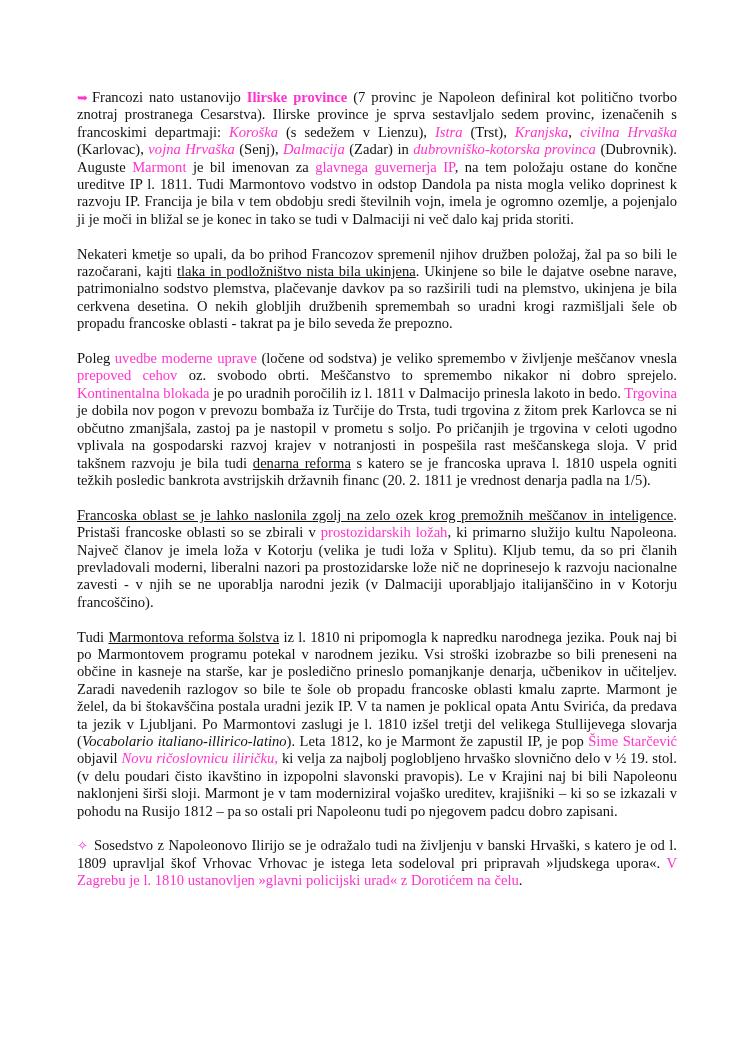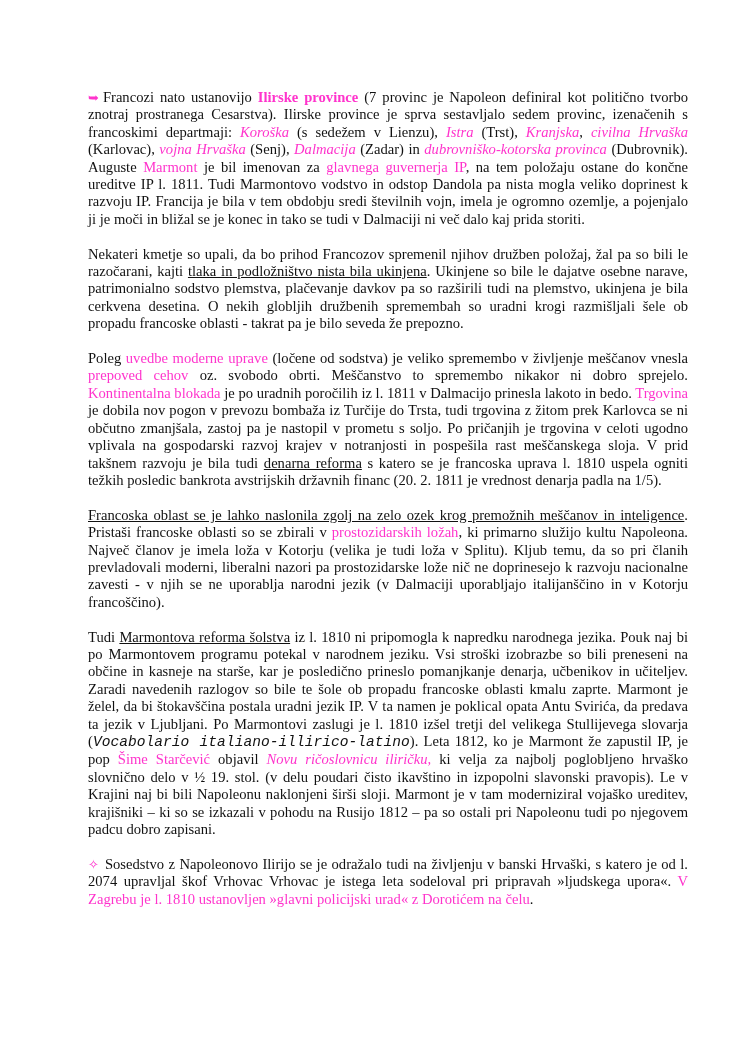--- a/index.html
+++ b/index.html
@@ -1,26 +1,26 @@
 <!DOCTYPE html>
 <html><head>
 <meta charset="utf-8">
 <style>
   html, body { margin: 0; padding: 0; background: #ffffff; }
   body { width: 750px; height: 1061px; position: relative; overflow: hidden; }
   .page {
-    position: absolute; left: 88px; top: 89px; width: 600px;
+    position: absolute; left: 77px; top: 89px; width: 600px;
     font-family: "Liberation Serif", serif; font-size: 14.6px; line-height: 17.4px;
     color: #111111; text-align: justify;
   }
   .para { margin: 0 0 17.4px 0; }
   .m { color: #ff33cc; }
   .mb { color: #ff33cc; font-weight: bold; }
   .mi { color: #ff33cc; font-style: italic; }
-  .i { font-style: italic; font-family: Liberation Mono, monospace; }
+  .i { font-style: italic; }
   .u { text-decoration: underline; font-family: Liberation Serif, serif; }
   .bullet { color: #ff33cc; font-size: 13px; margin-right: 4px; }
   .bullet2 { color: #ff33cc; font-size: 13px; margin-right: 6px; }
 </style>
 </head>
 <body>
 
 <div class="page">
   <p class="para">
     <span class="bullet">➥</span><span><span>Francozi nato ustanovijo </span><span class="mb">Ilirske province</span><span> (7 provinc je Napoleon definiral kot politično tvorbo znotraj prostranega Cesarstva). Ilirske province je sprva sestavljalo sedem provinc, izenačenih s francoskimi departmaji: </span><span class="mi">Koroška</span><span> (s sedežem v Lienzu), </span><span class="mi">Istra</span><span> (Trst), </span><span class="mi">Kranjska</span><span>, </span><span class="mi">civilna Hrvaška</span><span> (Karlovac), </span><span class="mi">vojna Hrvaška</span><span> (Senj), </span><span class="mi">Dalmacija</span><span> (Zadar) in </span><span class="mi">dubrovniško-kotorska provinca</span><span> (Dubrovnik). Auguste </span><span class="m">Marmont</span><span> je bil imenovan za </span><span class="m">glavnega guvernerja IP</span><span>, na tem položaju ostane do končne ureditve IP l. 1811. Tudi Marmontovo vodstvo in odstop Dandola pa nista mogla veliko doprinest k razvoju IP. Francija je bila v tem obdobju sredi številnih vojn, imela je ogromno ozemlje, a pojenjalo ji je moči in bližal se je konec in tako se tudi v Dalmaciji ni več dalo kaj prida storiti.</span></span>
@@ -31,15 +31,15 @@
   <p class="para">
     <span><span>Poleg </span><span class="m">uvedbe moderne uprave</span><span> (ločene od sodstva) je veliko spremembo v življenje meščanov vnesla </span><span class="m">prepoved cehov</span><span> oz. svobodo obrti. Meščanstvo to spremembo nikakor ni dobro sprejelo. </span><span class="m">Kontinentalna blokada</span><span> je po uradnih poročilih iz l. 1811 v Dalmacijo prinesla lakoto in bedo. </span><span class="m">Trgovina</span><span> je dobila nov pogon v prevozu bombaža iz Turčije do Trsta, tudi trgovina z žitom prek Karlovca se ni občutno zmanjšala, zastoj pa je nastopil v prometu s soljo. Po pričanjih je trgovina v celoti ugodno vplivala na gospodarski razvoj krajev v notranjosti in pospešila rast meščanskega sloja. V prid takšnem razvoju je bila tudi </span><span class="u">denarna reforma</span><span> s katero se je francoska uprava l. 1810 uspela ogniti težkih posledic bankrota avstrijskih državnih financ (20. 2. 1811 je vrednost denarja padla na 1/5).</span></span>
   </p>
   <p class="para">
     <span><span class="u">Francoska oblast se je lahko naslonila zgolj na zelo ozek krog premožnih meščanov in inteligence</span><span>. Pristaši francoske oblasti so se zbirali v </span><span class="m">prostozidarskih ložah</span><span>, ki primarno služijo kultu Napoleona. Največ članov je imela loža v Kotorju (velika je tudi loža v Splitu). Kljub temu, da so pri članih prevladovali moderni, liberalni nazori pa prostozidarske lože nič ne doprinesejo k razvoju nacionalne zavesti - v njih se ne uporablja narodni jezik (v Dalmaciji uporabljajo italijanščino in v Kotorju francoščino).</span></span>
   </p>
   <p class="para">
     <span><span>Tudi </span><span class="u">Marmontova reforma šolstva</span><span> iz l. 1810 ni pripomogla k napredku narodnega jezika. Pouk naj bi po Marmontovem programu potekal v narodnem jeziku. Vsi stroški izobrazbe so bili preneseni na občine in kasneje na starše, kar je posledično prineslo pomanjkanje denarja, učbenikov in učiteljev. Zaradi navedenih razlogov so bile te šole ob propadu francoske oblasti kmalu zaprte. Marmont je želel, da bi štokavščina postala uradni jezik IP. V ta namen je poklical opata Antu Svirića, da predava ta jezik v Ljubljani. Po Marmontovi zaslugi je l. 1810 izšel tretji del velikega Stullijevega slovarja (</span><span class="i">Vocabolario italiano-illirico-latino</span><span>). Leta 1812, ko je Marmont že zapustil IP, je pop </span><span class="m">Šime Starčević</span><span> objavil </span><span class="mi">Novu ričoslovnicu iliričku,</span><span> ki velja za najbolj poglobljeno hrvaško slovnično delo v ½ 19. stol. (v delu poudari čisto ikavštino in izpopolni slavonski pravopis). Le v Krajini naj bi bili Napoleonu naklonjeni širši sloji. Marmont je v tam moderniziral vojaško ureditev, krajišniki – ki so se izkazali v pohodu na Rusijo 1812 – pa so ostali pri Napoleonu tudi po njegovem padcu dobro zapisani.</span></span>
   </p>
   <p class="para">
-    <span class="bullet2">✧</span><span><span>Sosedstvo z Napoleonovo Ilirijo se je odražalo tudi na življenju v banski Hrvaški, s katero je od l. 2074 upravljal škof Vrhovac Vrhovac je istega leta sodeloval pri pripravah »ljudskega upora«. </span><span class="m">V Zagrebu je l. 1810 ustanovljen »glavni policijski urad« z Dorotićem na čelu</span><span>.</span></span>
+    <span class="bullet2">✧</span><span><span>Sosedstvo z Napoleonovo Ilirijo se je odražalo tudi na življenju v banski Hrvaški, s katero je od l. 1809 upravljal škof Vrhovac Vrhovac je istega leta sodeloval pri pripravah »ljudskega upora«. </span><span class="m">V Zagrebu je l. 1810 ustanovljen »glavni policijski urad« z Dorotićem na čelu</span><span>.</span></span>
   </p>
 </div>
 
 </body></html>

